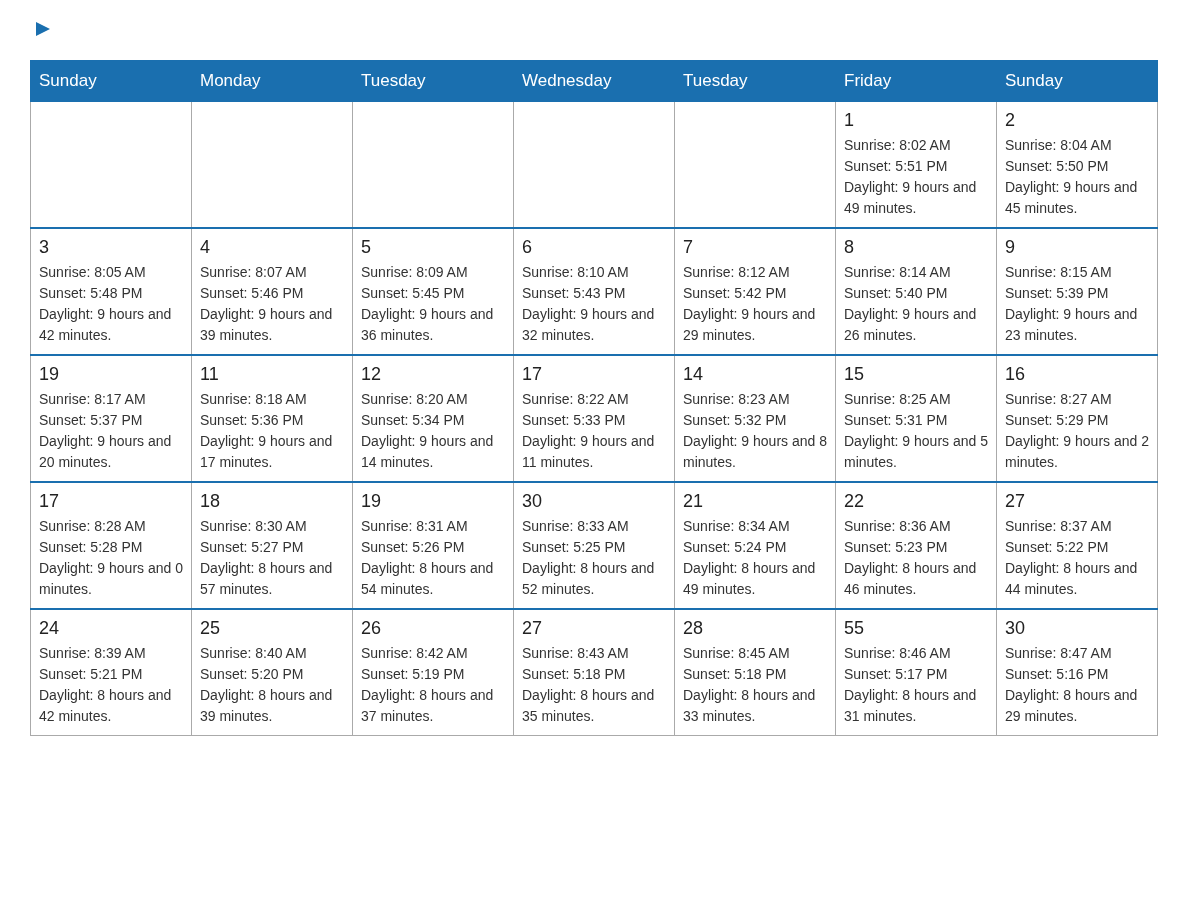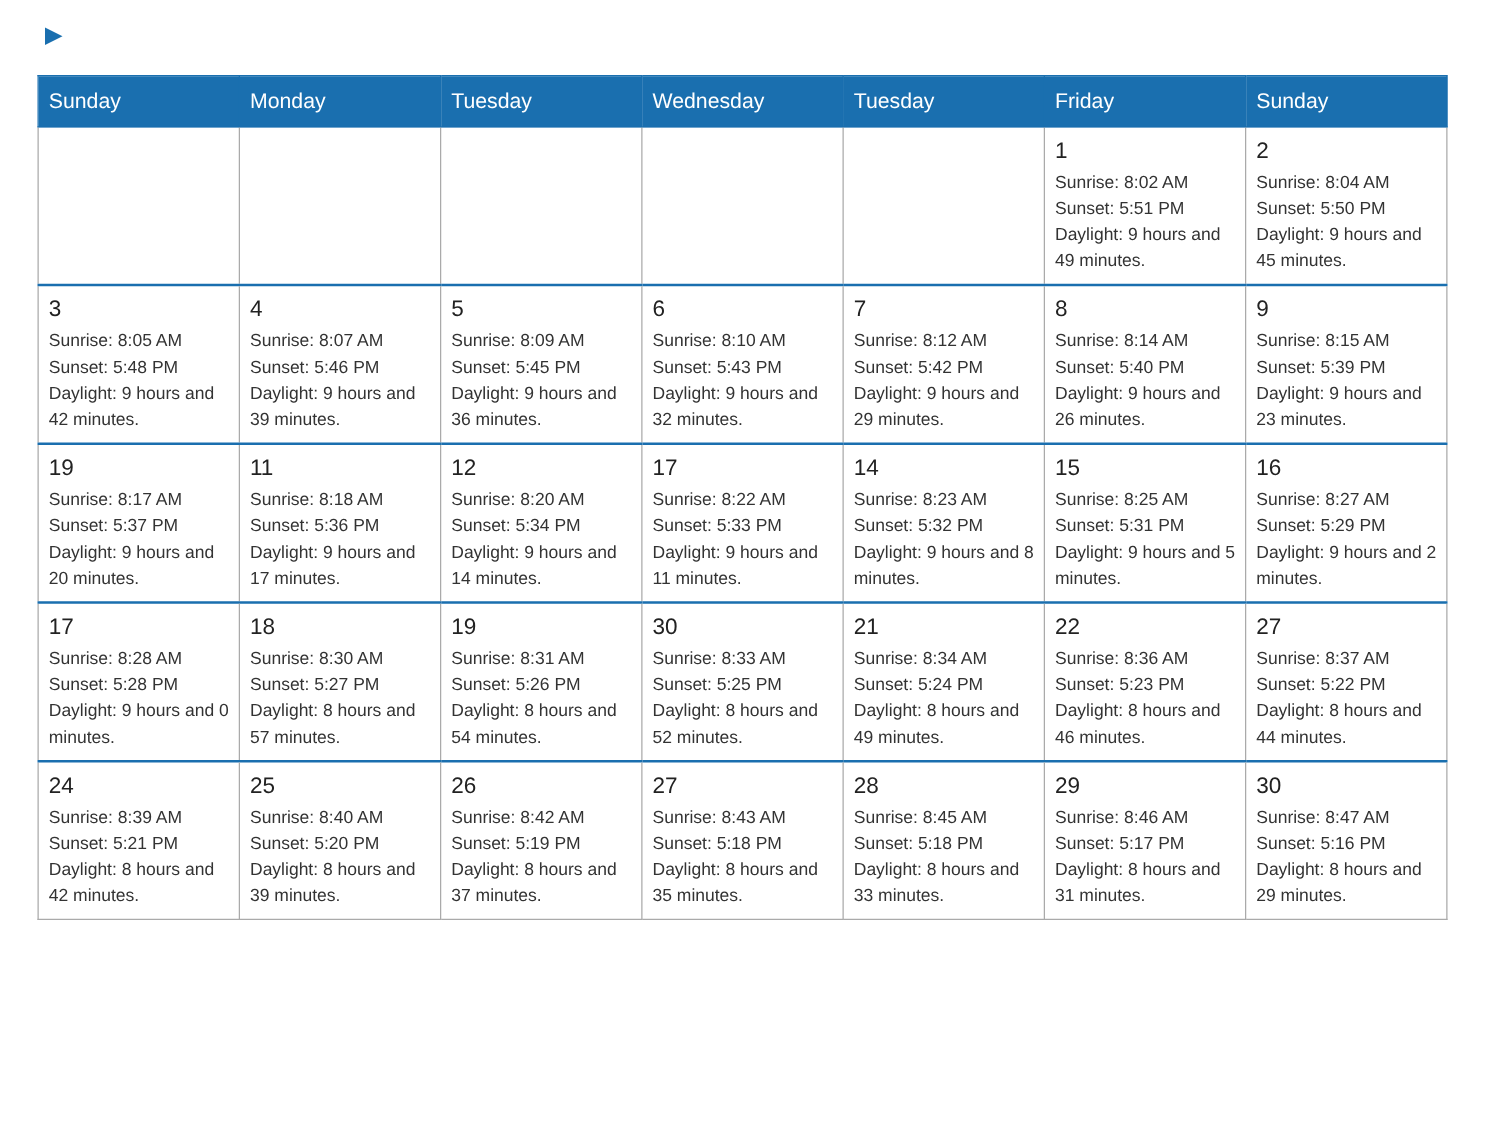--- a/index.html
+++ b/index.html
@@ -248,21 +248,21 @@
         </td>
         <td>
           <div class="day-number">27</div>
           <div class="day-info">Sunrise: 8:43 AM<br>Sunset: 5:18 PM<br>Daylight: 8 hours and 35 minutes.</div>
         </td>
         <td>
           <div class="day-number">28</div>
           <div class="day-info">Sunrise: 8:45 AM<br>Sunset: 5:18 PM<br>Daylight: 8 hours and 33 minutes.</div>
         </td>
         <td>
-          <div class="day-number">29</div>
+          <div class="day-number">55</div>
           <div class="day-info">Sunrise: 8:46 AM<br>Sunset: 5:17 PM<br>Daylight: 8 hours and 31 minutes.</div>
         </td>
         <td>
           <div class="day-number">30</div>
           <div class="day-info">Sunrise: 8:47 AM<br>Sunset: 5:16 PM<br>Daylight: 8 hours and 29 minutes.</div>
         </td>
       </tr>
     </tbody>
 </table>
 

